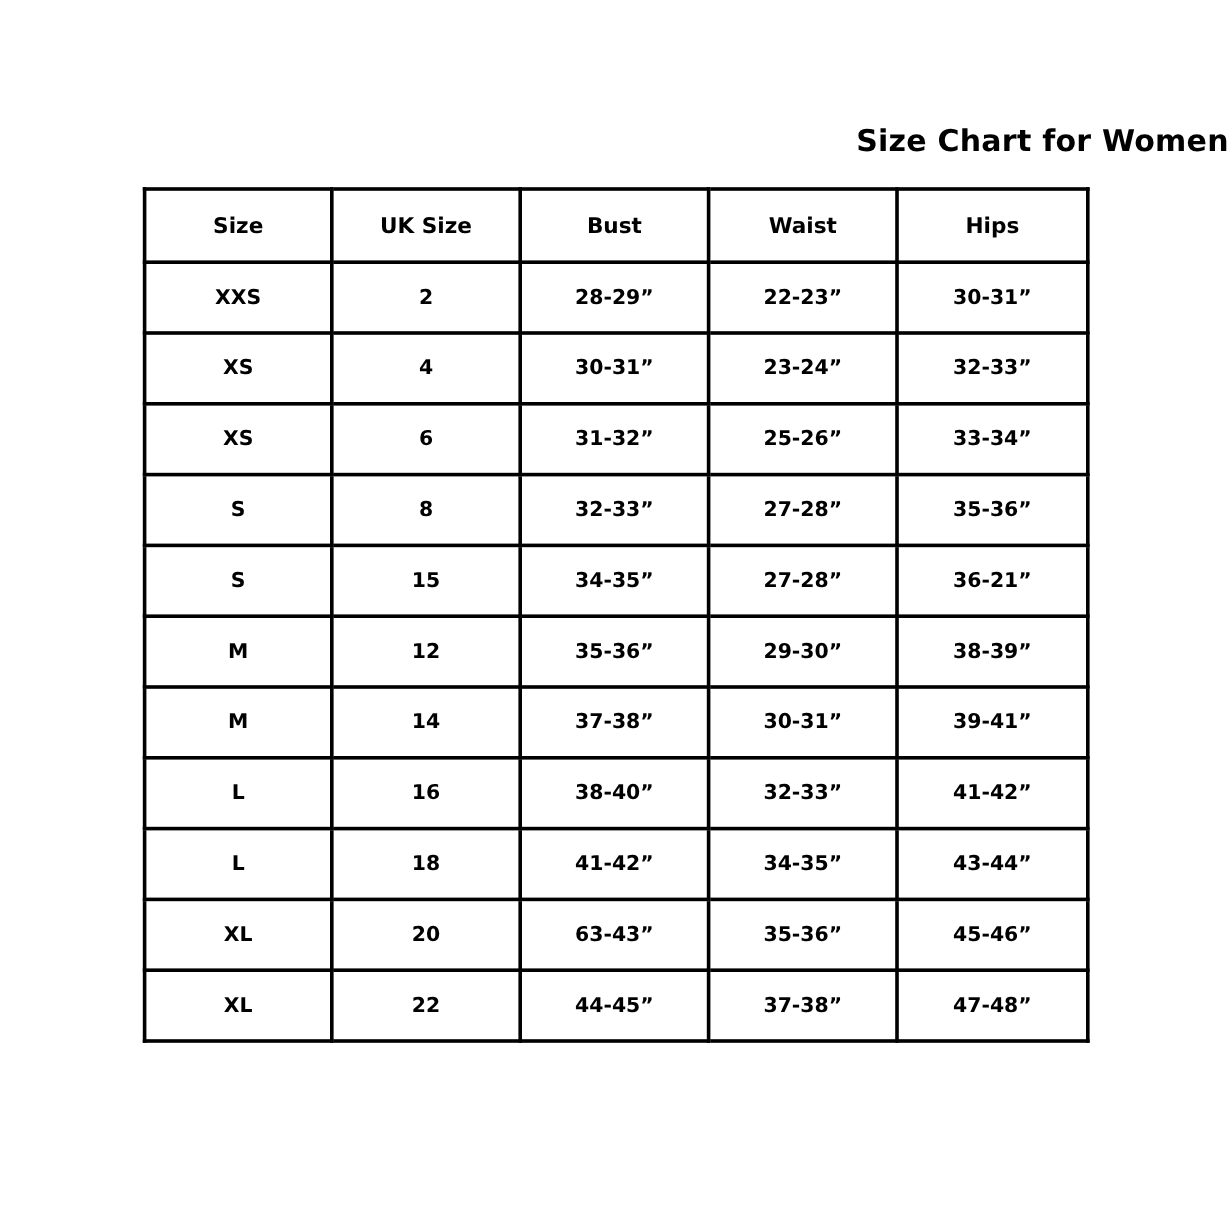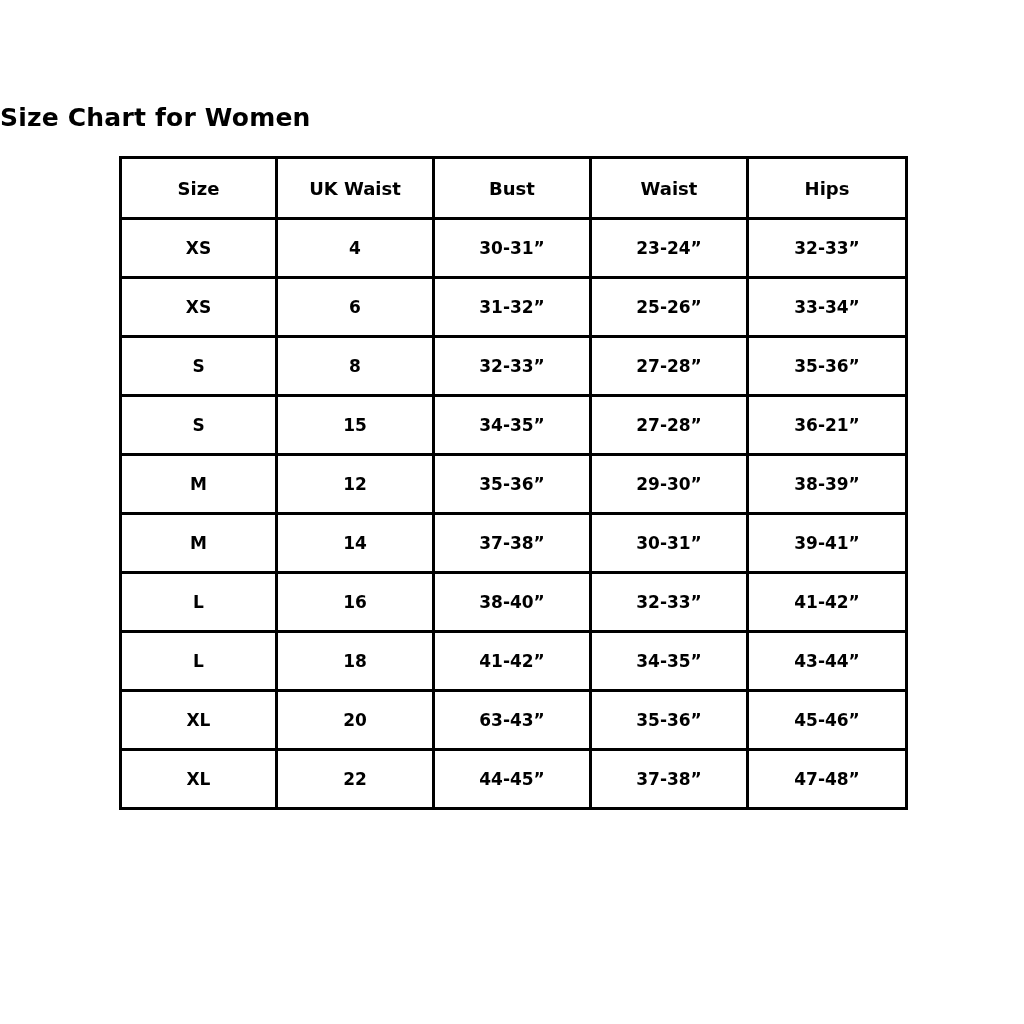--- a/index.html
+++ b/index.html
@@ -18,21 +18,21 @@
     position: relative;
     width: 1024px;
     height: 1024px;
     box-sizing: border-box;
   }
   .title {
     position: absolute;
     top: 103px;
     left: 0;
     width: 1024px;
-    text-align: left;
+    text-align: right;
     font-size: 25px;
     font-weight: bold;
     letter-spacing: 0.2px;
   }
   .table-wrap {
     position: absolute;
     top: 156px;
     left: 119px;
     width: 924px;
   }
@@ -74,27 +74,34 @@
       <colgroup>
         <col class="c1">
           <col class="c2">
           <col class="c3">
           <col class="c4">
           <col class="c5">
       </colgroup>
       <thead>
         <tr>
           <th>Size</th>
-          <th>UK Waist</th>
+          <th>UK Size</th>
           <th>Bust</th>
           <th>Waist</th>
           <th>Hips</th>
         </tr>
       </thead>
       <tbody>
+        <tr>
+          <td>XXS</td>
+          <td>2</td>
+          <td>28-29”</td>
+          <td>22-23”</td>
+          <td>30-31”</td>
+        </tr>
         <tr>
           <td>XS</td>
           <td>4</td>
           <td>30-31”</td>
           <td>23-24”</td>
           <td>32-33”</td>
         </tr>
         <tr>
           <td>XS</td>
           <td>6</td>

